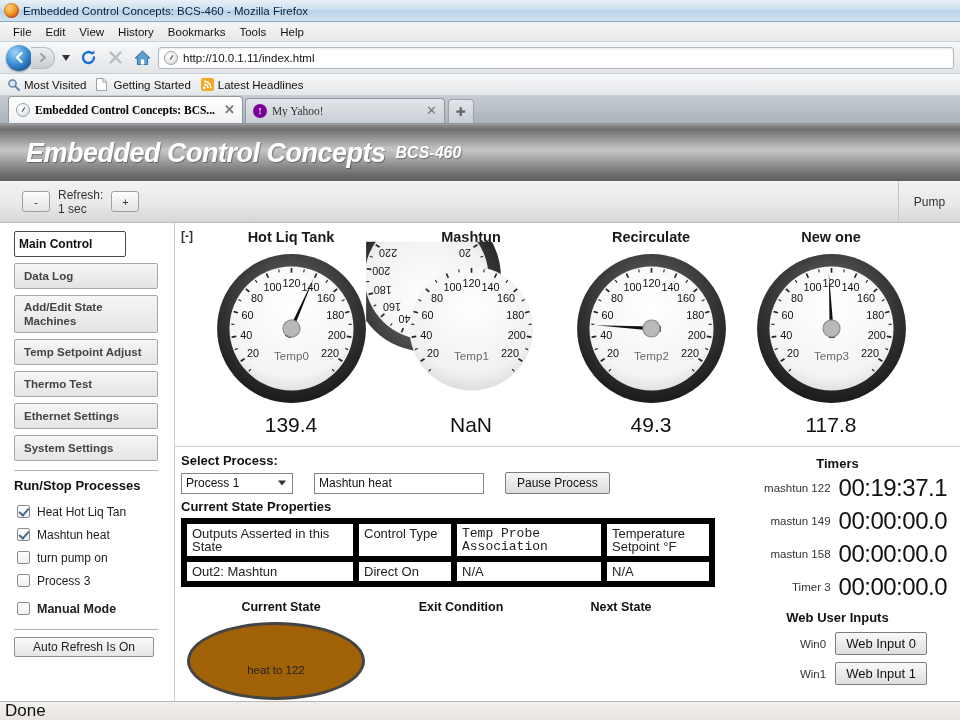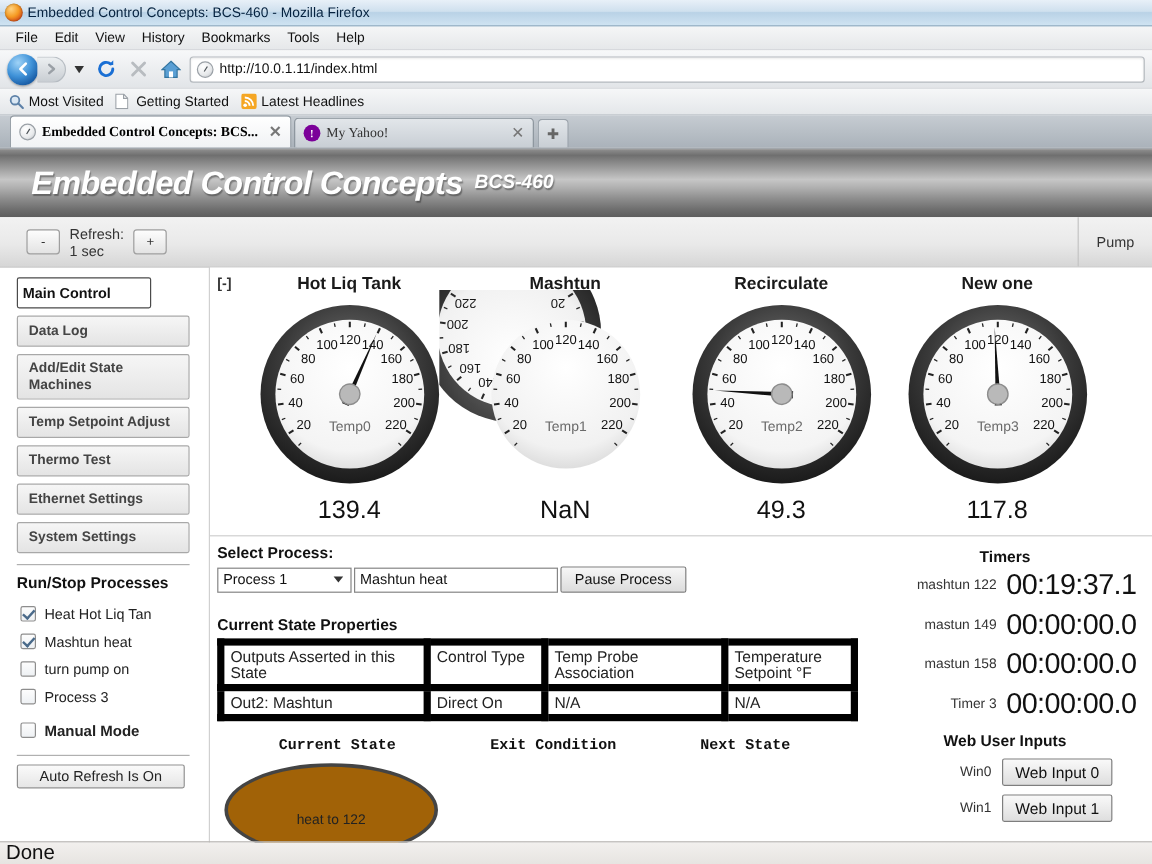--- a/index.html
+++ b/index.html
@@ -258,21 +258,21 @@
     margin: 6px 0 4px 0; height: 18px;
   }
   .gauge-val {
     font-size: 21px; color: #111; margin-top: 3px;
   }
   .gauge { width: 155px; height: 155px; margin: 0 auto; }
 
   
   .proc { padding: 6px 0 0 6px; }
   .lbl-bold { font-size: 13px; font-weight: bold; color: #111; margin-bottom: 4px; }
-  .proc-row { display: flex; align-items: center; gap: 2px; margin-bottom: 19px; }
+  .proc-row { display: flex; align-items: center; gap: 21px; margin-bottom: 5px; }
   .sel {
     width: 112px; height: 21px;
     border: 1px solid #858585; background: #fff;
     font-size: 12px; color: #111;
     display: flex; align-items: center; padding: 0 4px;
     position: relative;
   }
   .sel .arw {
     position: absolute; right: 6px; top: 50%; transform: translateY(-50%);
     width: 0; height: 0; border-left: 4px solid transparent;
@@ -294,24 +294,24 @@
 
   table.props {
     border-collapse: collapse; margin-top: 2px;
     border: 2px solid #1a1a1a; background: #fff;
   }
   table.props td {
     border: 6px solid #000000;
     font-size: 13px; color: #222;
     padding: 3px 5px; vertical-align: top; line-height: 13px;
   }
-  .c0 { width: 172px; } .c1 { width: 98px; } .c2 { width: 150px; } .c3 { width: 108px; }
-
-  
-  .sd-heads { display: flex; margin-top: 13px; font-family: Liberation Mono, monospace; }
+  .c0 { width: 172px; } .c1 { width: 98px; } .c2 { width: 150px; font-family: Liberation Mono, monospace; } .c3 { width: 108px; }
+
+  
+  .sd-heads { display: flex; margin-top: 13px; }
   .sd-head {
     font-size: 12.5px; font-weight: bold; color: #111; text-align: center;
   }
   .sd-canvas { position: relative; height: 70px; }
   .state-oval {
     position: absolute; left: 6px; top: 8px;
     width: 178px; height: 78px;
     border: 3px solid #444; border-radius: 50%;
     background: #a16207;
     display: flex; align-items: center; justify-content: center;

